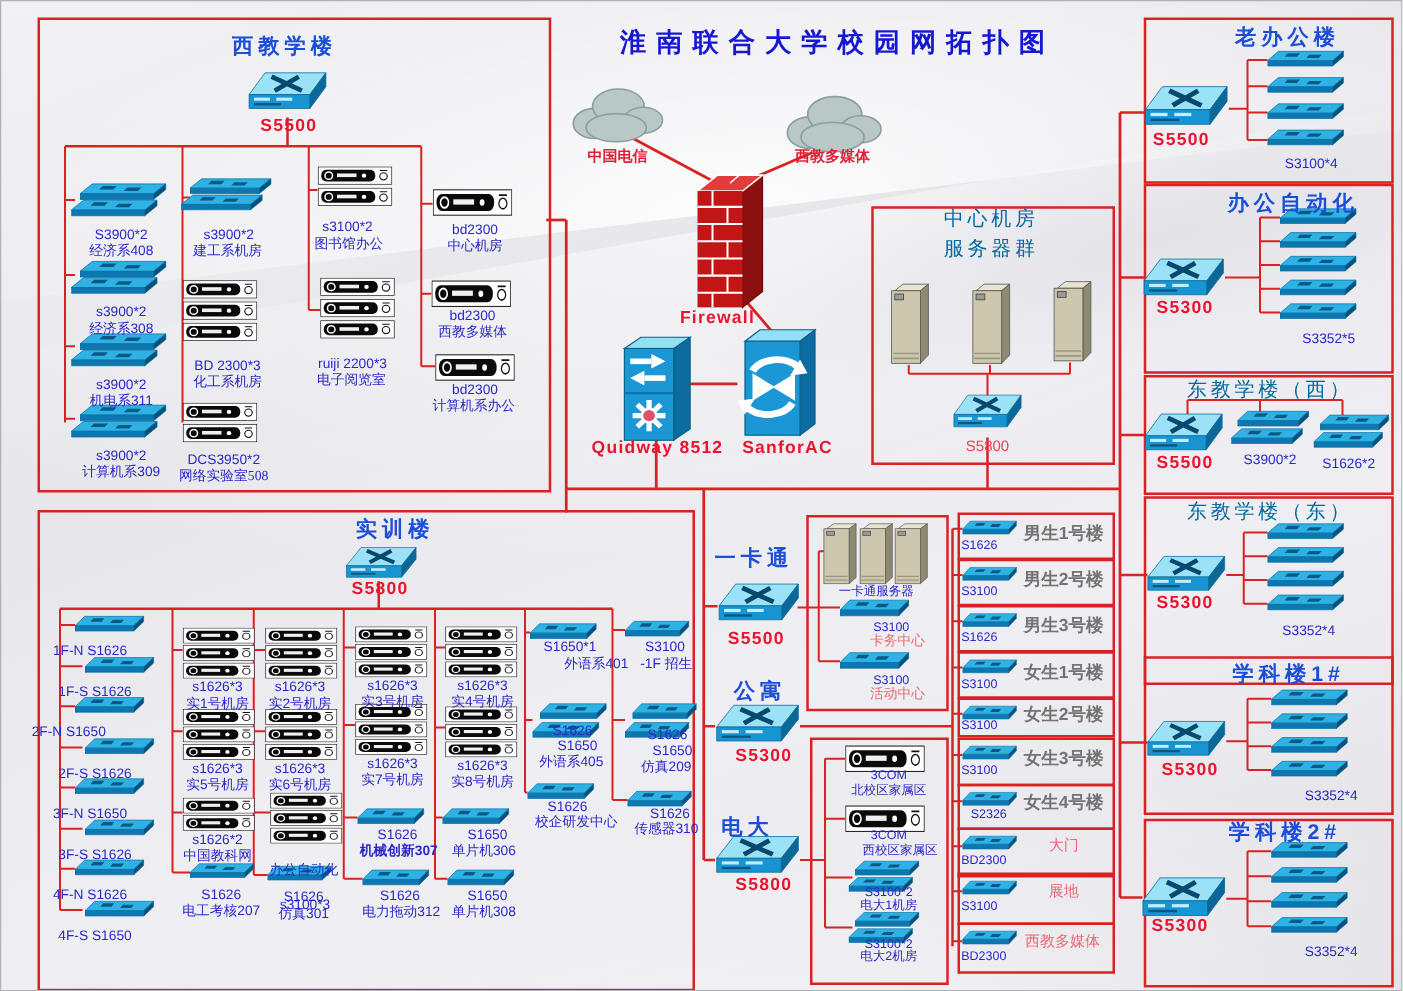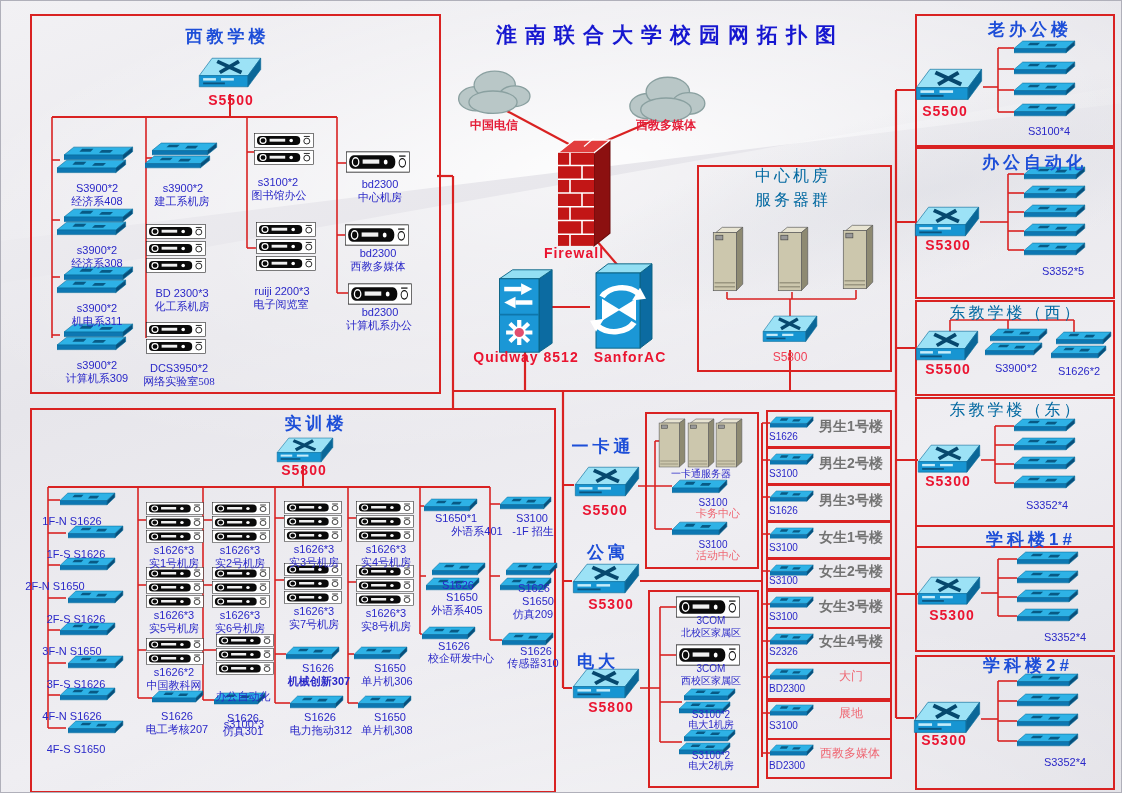--- a/index.html
+++ b/index.html
@@ -1870,39 +1870,39 @@
     <div class="txt rp" style="left: 686px; top: 508px; width: 64px;">卡务中心</div>
     <div class="txt bs" style="left: 690px; top: 540px; width: 46px;">S3100</div>
     <div class="txt rp" style="left: 686px; top: 550px; width: 64px;">活动中心</div>
     <div class="txt btl" style="left: 580px; top: 544px; width: 56px;">公寓</div>
     <div class="txt r" style="left: 584px; top: 597px; width: 54px;">S5300</div>
     <div class="txt btl" style="left: 570px; top: 653px; width: 56px;">电大</div>
     <div class="txt r" style="left: 584px; top: 700px; width: 54px;">S5800</div>
     <div class="txt bs" style="left: 690px; top: 616px; width: 42px;">3COM</div>
     <div class="txt bs" style="left: 672px; top: 628px; width: 78px;">北校区家属区</div>
     <div class="txt bs" style="left: 690px; top: 664px; width: 42px;">3COM</div>
-    <div class="txt bs" style="left: 672px; top: 676px; width: 78px;">西校区家属区</div>
+    <div class="txt bs" style="left: 672px; top: 676px; width: 78px; text-align: right;">西校区家属区</div>
     <div class="txt bs" style="left: 684px; top: 710px; width: 54px;">S3100*2</div>
     <div class="txt bs" style="left: 678px; top: 720px; width: 66px;">电大1机房</div>
     <div class="txt bs" style="left: 684px; top: 751px; width: 54px;">S3100*2</div>
     <div class="txt bs" style="left: 678px; top: 761px; width: 66px;">电大2机房</div>
     <div class="txt b12" style="left: 818px; top: 419px; width: 66px;">男生1号楼</div>
     <div class="txt bs al" style="left: 769px; top: 432px; width: 44px;">S1626</div>
     <div class="txt b12" style="left: 818px; top: 456px; width: 66px;">男生2号楼</div>
     <div class="txt bs al" style="left: 769px; top: 469px; width: 44px;">S3100</div>
     <div class="txt b12" style="left: 818px; top: 493px; width: 66px;">男生3号楼</div>
     <div class="txt bs al" style="left: 769px; top: 506px; width: 44px;">S1626</div>
     <div class="txt b12" style="left: 818px; top: 530px; width: 66px;">女生1号楼</div>
     <div class="txt bs al" style="left: 769px; top: 543px; width: 44px;">S3100</div>
     <div class="txt b12" style="left: 818px; top: 564px; width: 66px;">女生2号楼</div>
     <div class="txt bs al" style="left: 769px; top: 576px; width: 44px;">S3100</div>
     <div class="txt b12" style="left: 818px; top: 599px; width: 66px;">女生3号楼</div>
     <div class="txt bs al" style="left: 769px; top: 612px; width: 44px;">S3100</div>
     <div class="txt b12" style="left: 818px; top: 634px; width: 66px;">女生4号楼</div>
-    <div class="txt bs al" style="left: 769px; top: 647px; width: 44px;">S2326</div>
+    <div class="txt bs al" style="left: 769px; top: 647px; width: 44px; text-align: center;">S2326</div>
     <div class="txt rp12" style="left: 828px; top: 670px; width: 46px;">大门</div>
     <div class="txt bs al" style="left: 769px; top: 684px; width: 50px;">BD2300</div>
     <div class="txt rp12" style="left: 828px; top: 707px; width: 46px;">展地</div>
     <div class="txt bs al" style="left: 769px; top: 721px; width: 44px;">S3100</div>
     <div class="txt rp12" style="left: 814px; top: 747px; width: 72px;">西教多媒体</div>
     <div class="txt bs al" style="left: 769px; top: 761px; width: 50px;">BD2300</div>
     <div class="txt btl" style="left: 982px; top: 21px; width: 96px;">老办公楼</div>
     <div class="txt r" style="left: 919px; top: 104px; width: 52px;">S5500</div>
     <div class="txt b" style="left: 1020px; top: 126px; width: 58px;">S3100*4</div>
     <div class="txt btl" style="left: 982px; top: 154px; width: 96px;">办公自动化</div>

